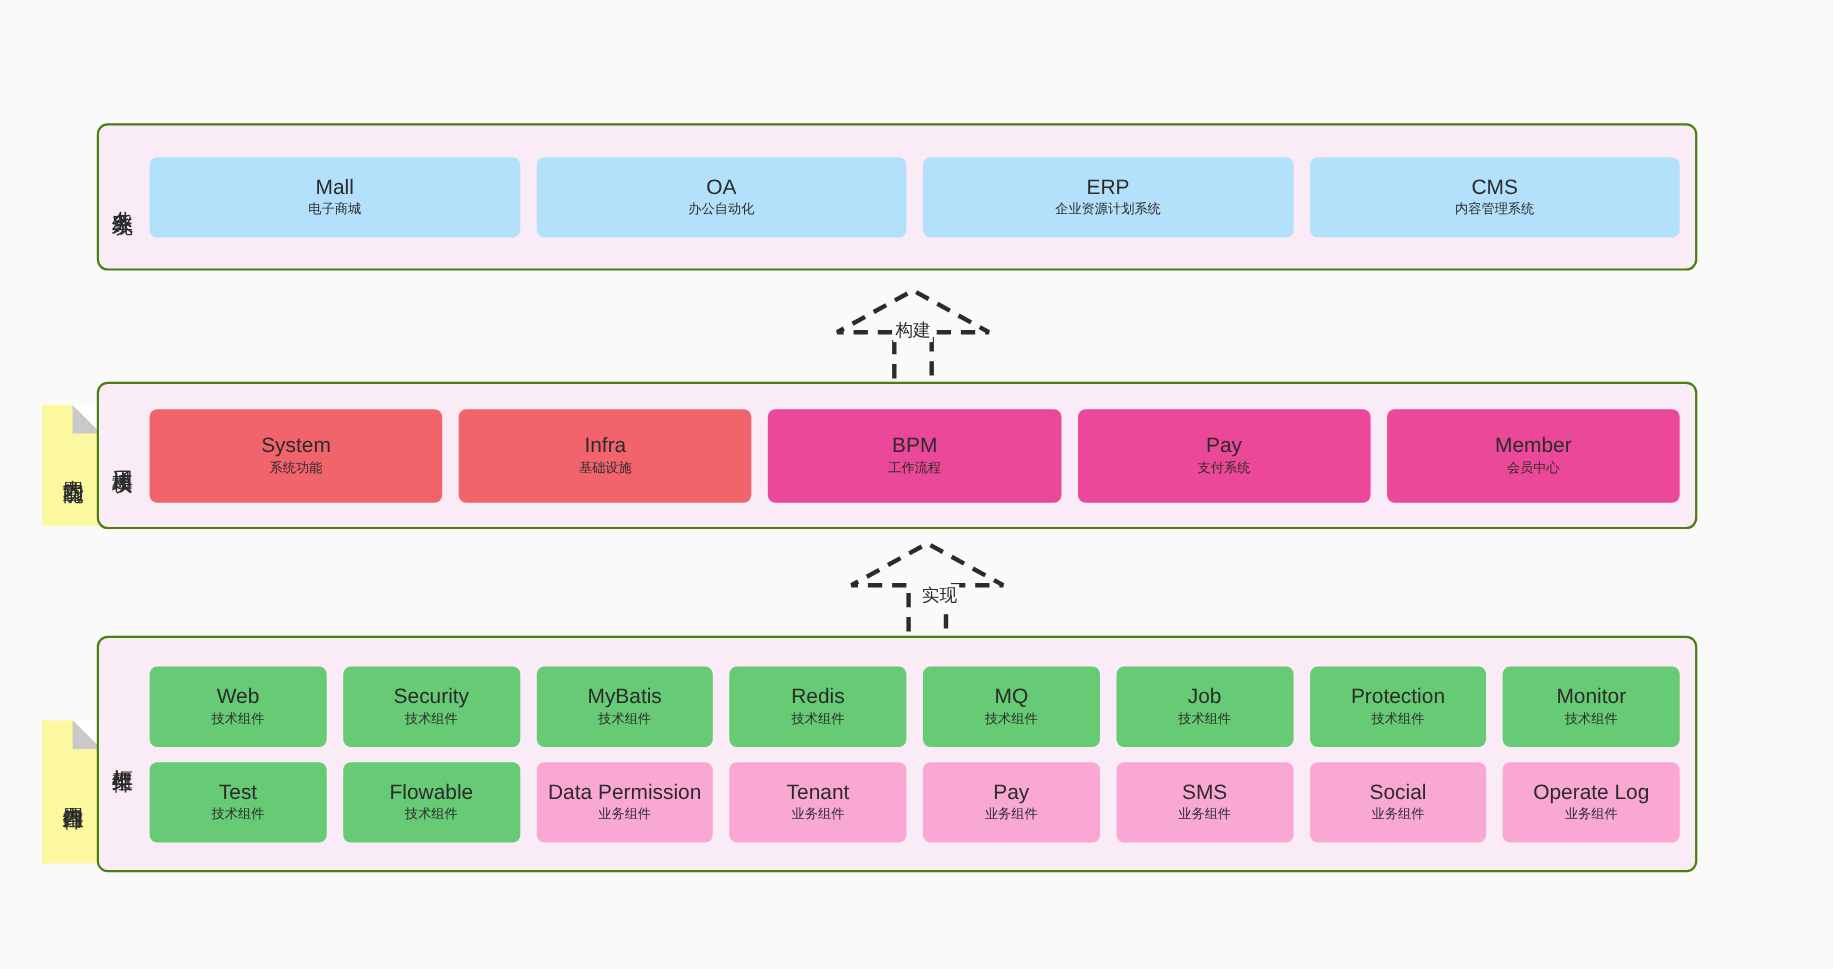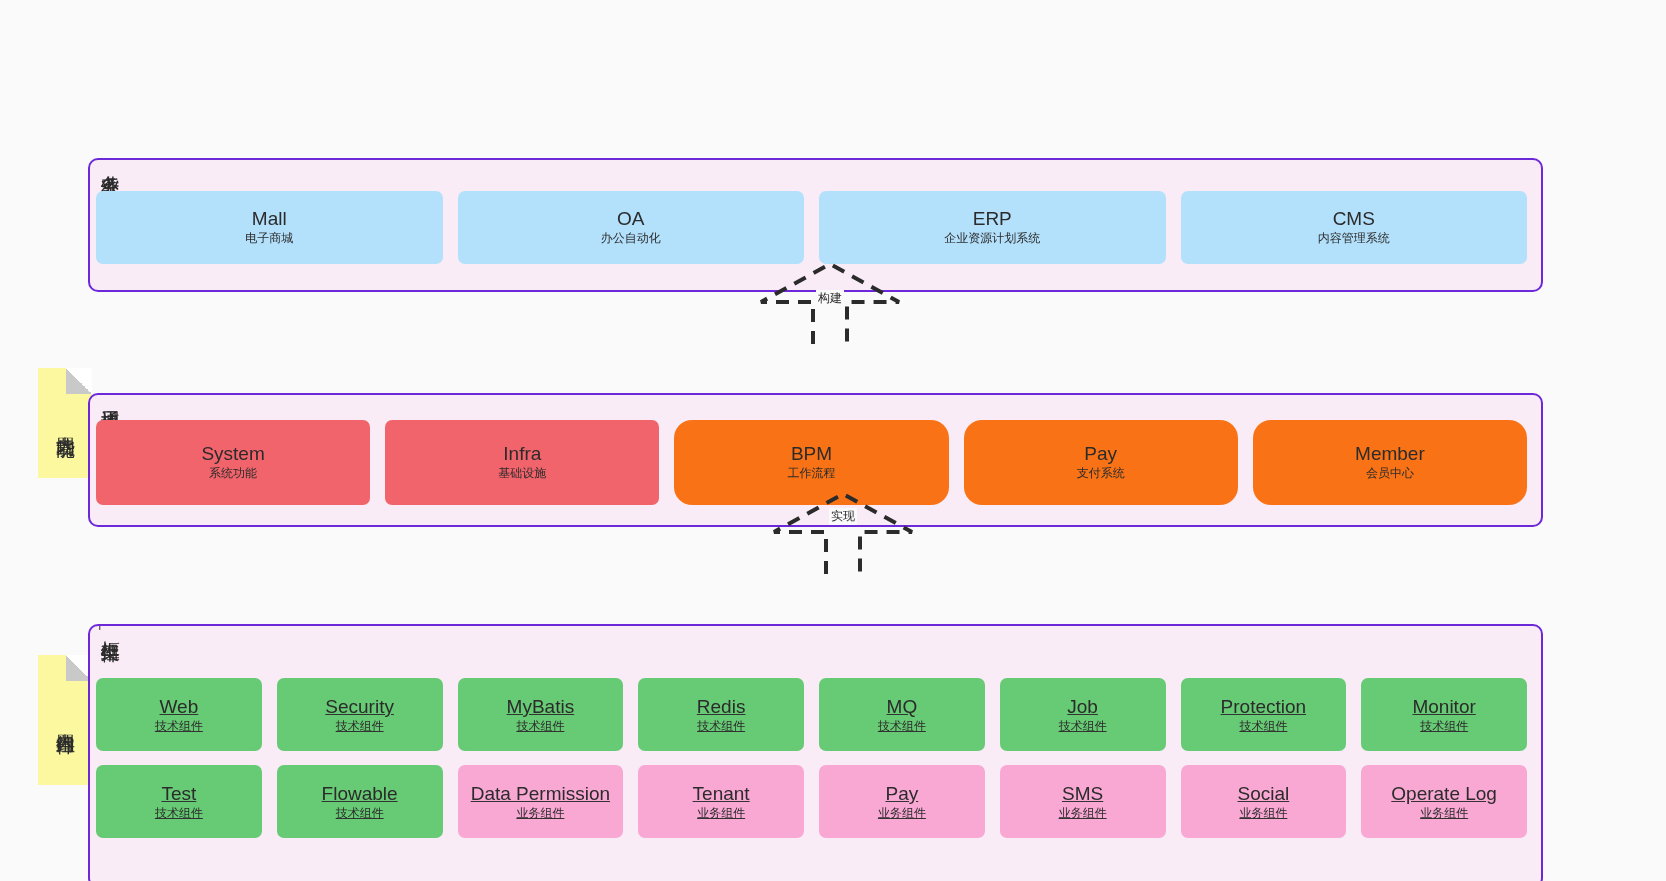--- a/index.html
+++ b/index.html
@@ -14,26 +14,25 @@
     color: #333333;
     overflow: hidden;
     position: relative;
   }
 
   
   .layer {
     position: absolute;
     box-sizing: border-box;
     background: #f9ecf6;
-    border: 2px solid #6d28d9;
+    border: 2px solid #4d7c0f;
     border-radius: 10px;
     display: flex;
-    flex-direction: column;
+    flex-direction: row;
     align-items: stretch;
-    margin-top: 46px;
   }
   .layer-title {
     flex: 0 0 auto;
     width: 40px;
     display: flex;
     align-items: center;
     justify-content: center;
     font-size: 19px;
     line-height: 1.08;
     color: #2b2b2b;
@@ -69,28 +68,28 @@
     line-height: 1.26;
     padding: 4px 6px;
     box-sizing: border-box;
     color: #2b2b2b;
   }
   .card .en { font-size: 19px; }
   .card .cn { font-size: 12px; }
 
   .card.blue       { background: #b3e0fb; }
   .card.red        { background: #f2646c; }
-  .card.pink       { background: #f97316; border-radius: 18px; }
+  .card.pink       { background: #ec4899; }
   .card.green      { background: #67ca74; }
   .card.lightgreen { background: #f9a8d4; }
 
   
   #layer-business  { left: 88px;  top: 112px; width: 1455px; height: 134px; }
   #layer-modules   { left: 88px;  top: 347px; width: 1455px; height: 134px; }
-  #layer-framework { left: 88px;  top: 578px; width: 1455px; height: 264px; text-decoration: underline; }
+  #layer-framework { left: 88px;  top: 578px; width: 1455px; height: 215px; }
 
   #layer-business  .card { height: 73px; }
   #layer-modules   .card { height: 85px; }
   #layer-framework .card { height: 73px; }
 
   
   .note {
     position: absolute;
     background: #fbf8a0;
     font-size: 19px;
@@ -121,31 +120,31 @@
   
   .arrow {
     position: absolute;
     pointer-events: none;
   }
   .arrow svg { display: block; overflow: visible; }
   .arrow-label {
     position: absolute;
     left: 50%;
     transform: translateX(-50%);
-    font-size: 12px;
+    font-size: 16px;
     color: #2b2b2b;
     background: #fafafa;
     padding: 0 2px;
     white-space: nowrap;
     user-select: none;
   }
   #arrow-build    { left: 755px; top: 262px; width: 150px; height: 82px; }
   #arrow-build    .arrow-label { top: 28px; }
   #arrow-implement{ left: 768px; top: 492px; width: 150px; height: 82px; }
-  #arrow-implement .arrow-label { top: 16px; }
+  #arrow-implement .arrow-label { top: 39px; margin-left: 11px; }
 </style>
 </head>
 <body>
 
 <div class="layer" id="layer-business">
   <div class="layer-title">业务系统</div>
   <div class="layer-body">
     <div class="row">
       <div class="card blue">
         <span class="en">Mall</span>

